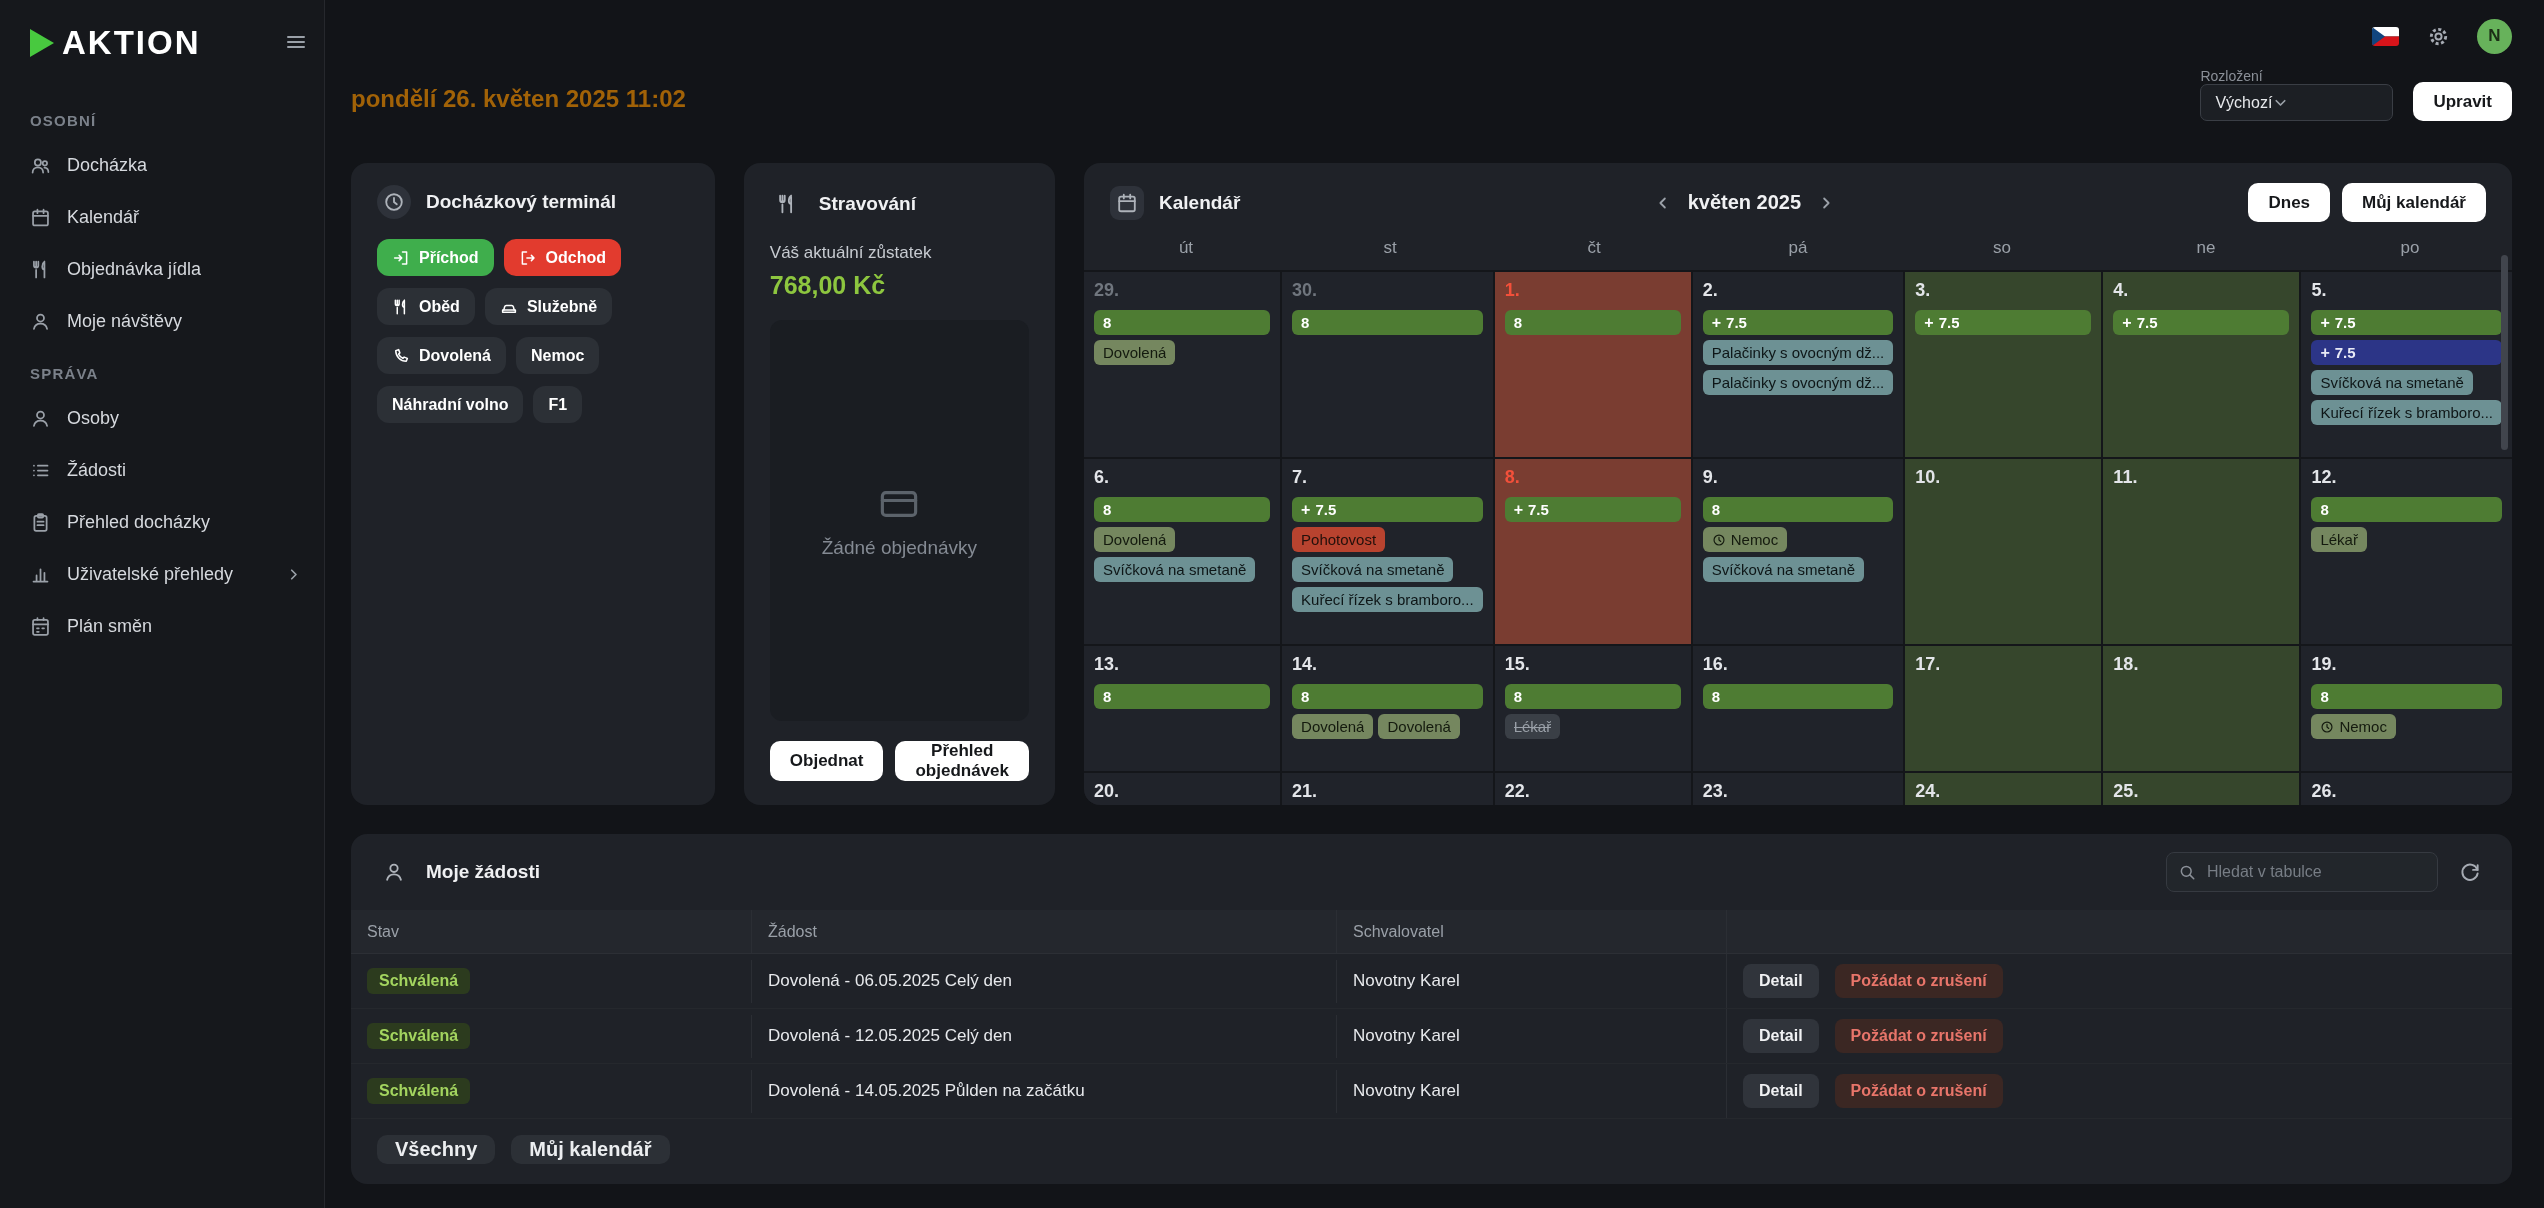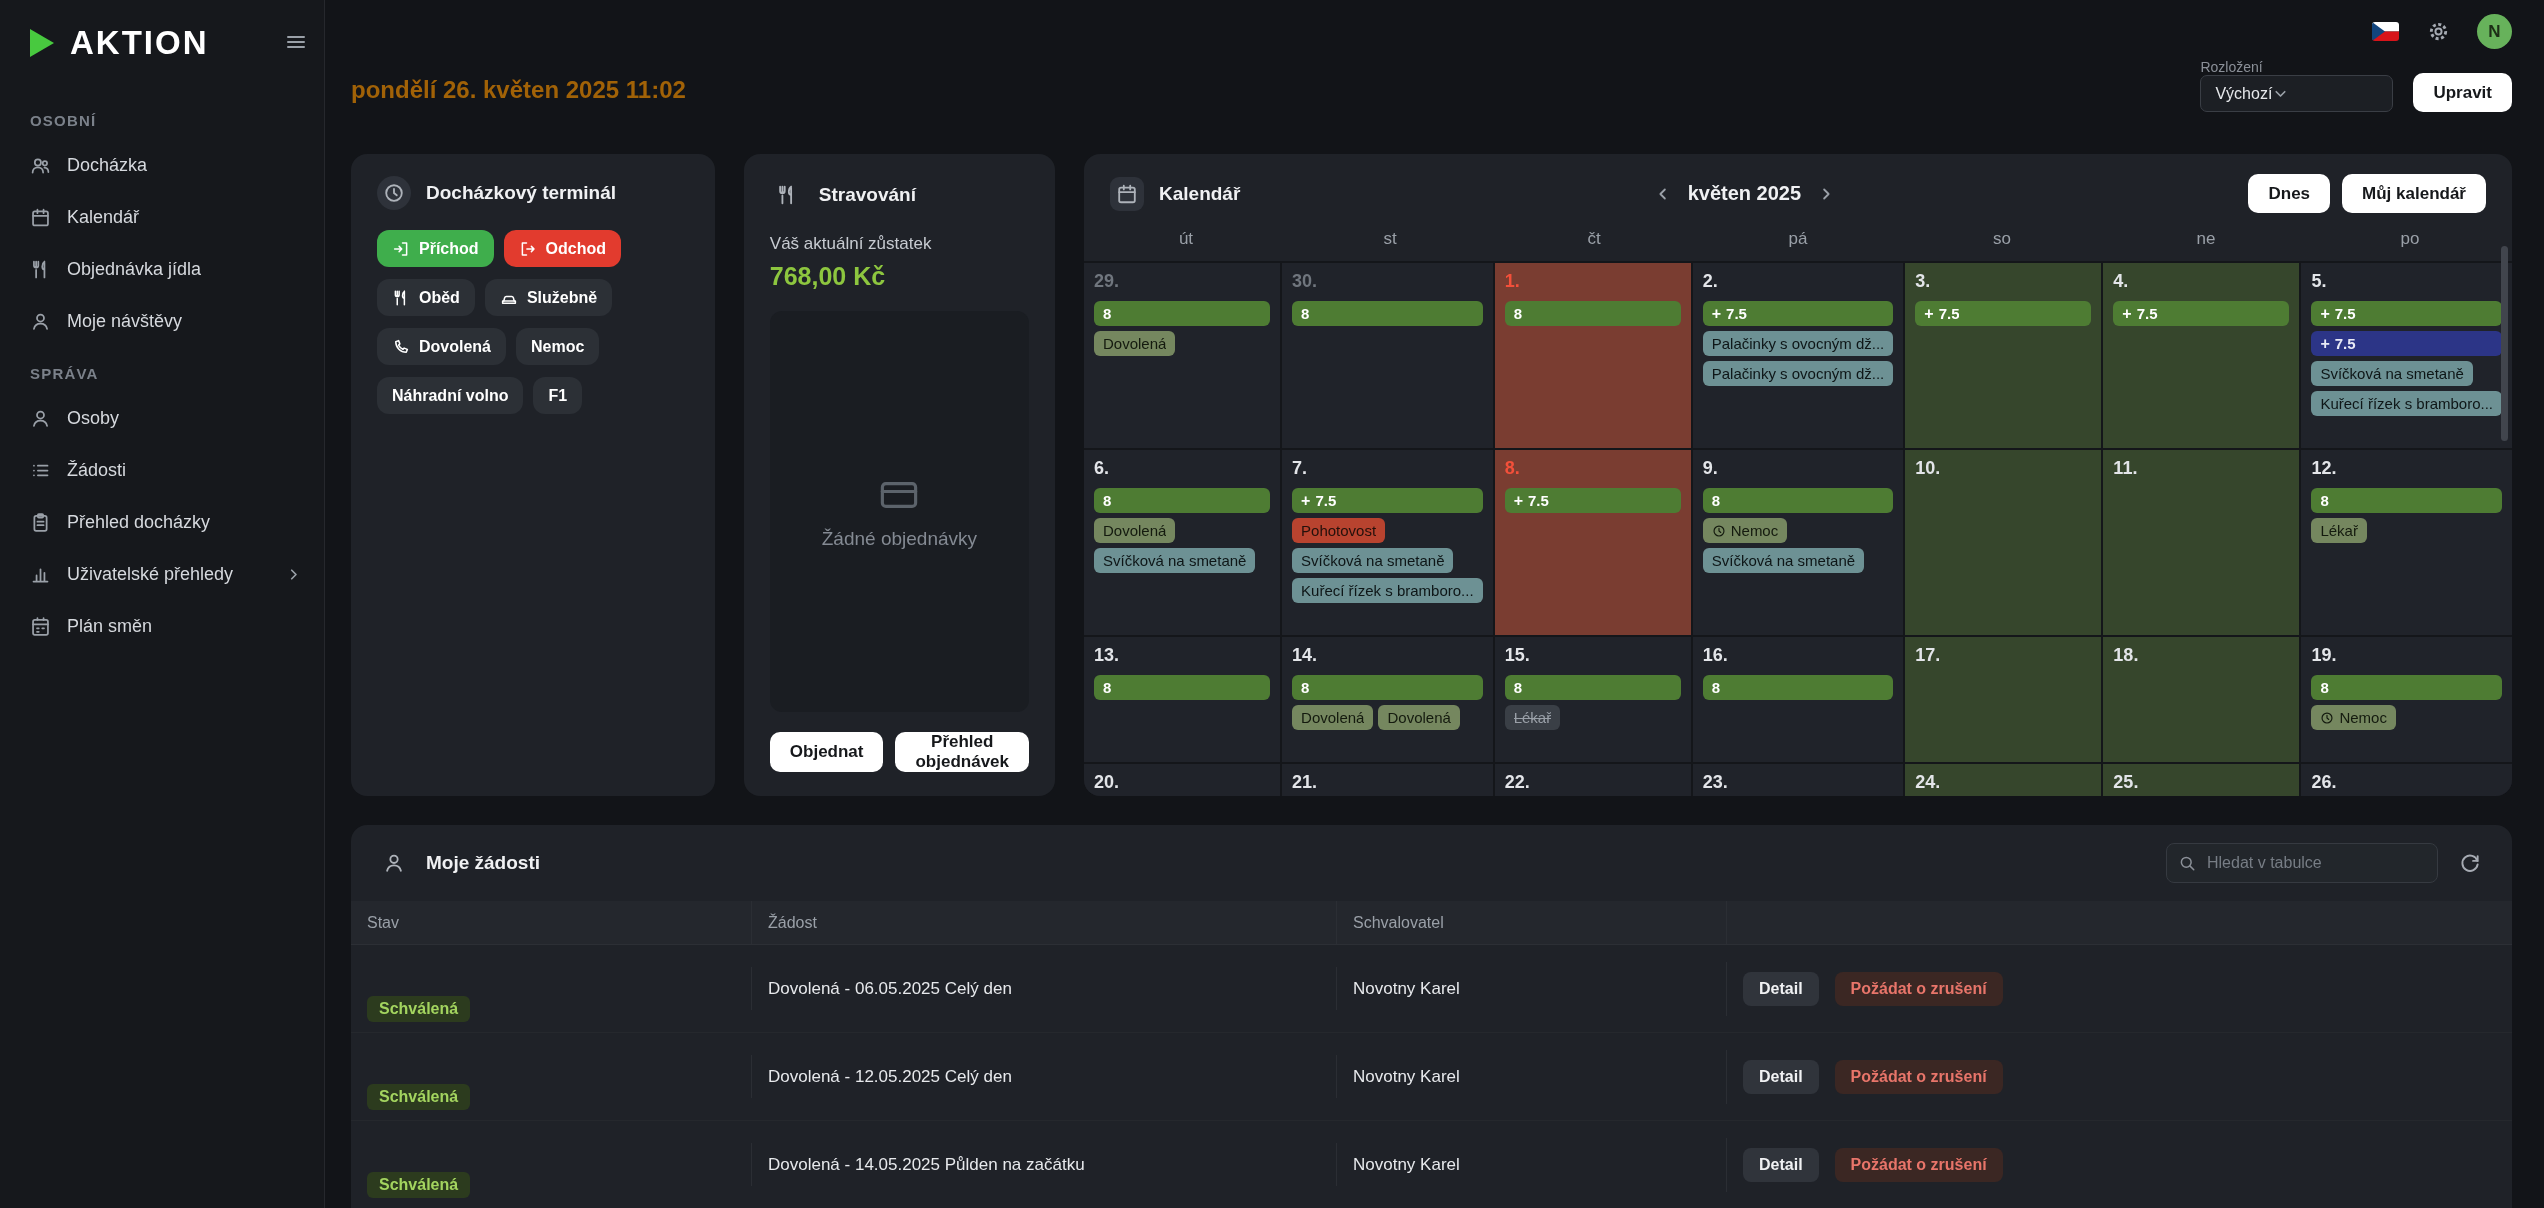--- a/index.html
+++ b/index.html
@@ -10,21 +10,21 @@
     -webkit-font-smoothing:antialiased;
   }
   .app { display:flex; width:100%; height:100%; }
 
   
   .sidebar {
     width:325px; flex:none; background:#16181c; border-right:1px solid #26282d;
     padding:18px 0 0 0; display:flex; flex-direction:column;
   }
   .sidebar-top { display:flex; align-items:center; justify-content:space-between; padding:6px 10px 6px 30px; }
-  .logo { display:flex; align-items:center; gap:16px; cursor:pointer; }
+  .logo { display:flex; align-items:center; gap:8px; cursor:pointer; }
   .logo-tri { width:0; height:0; border-left:24px solid var(--logo-green,#48c93f); border-top:14px solid transparent; border-bottom:14px solid transparent; }
   .logo-text { font-size:33px; font-weight:800; letter-spacing:2px; color:#ffffff; }
   .hamburger { background:none; border:none; color:#9aa0a8; width:36px; height:36px; cursor:pointer; }
   .hamburger .icon { width:24px; height:24px; display:inline-block; }
   nav { padding:26px 0 0 0; }
   .nav-section { font-size:15px; font-weight:700; letter-spacing:1.2px; color:#7b818a; padding:18px 30px 10px 30px; }
   .nav-item {
     display:flex; align-items:center; gap:16px; padding:0 22px 0 30px; height:52px;
     color:#d6d9de; font-size:18px; cursor:pointer;
   }
@@ -140,21 +140,21 @@
     width:100%; height:40px; background:#22262b; border:1px solid #363a41; border-radius:8px;
     color:#e7e9ec; font-size:16px; font-family:inherit; padding:0 12px 0 40px; outline:none;
   }
   .search input::placeholder { color:#777d85; }
   .req-table { display:flex; flex-direction:column; }
   .req-row { display:grid; grid-template-columns:400px 585px 390px 1fr; align-items:center; border-bottom:1px solid #25282d; }
   .req-row.head { background:#24272d; border-bottom:1px solid #2c2f35; }
   .req-cell { padding:10px 16px; font-size:17px; min-height:43px; display:flex; align-items:center; }
   .req-cell.h { color:#9aa0a8; font-size:16px; }
   .req-cell.c1, .req-cell.c2, .req-cell.c3 { border-left:1px solid #2b2e34; }
-  .status-pill { background:#2c3b1e; color:var(--status-green,#a3d45f); font-weight:700; font-size:16px; padding:4px 12px; border-radius:6px;margin-top:41px; }
+  .status-pill { background:#2c3b1e; color:var(--status-green,#a3d45f); font-weight:700; font-size:16px; padding:4px 12px; border-radius:6px; }
   .req-cell.actions { gap:16px; }
   .btn.dark.sm { background:#30343b; color:#f0f1f3; font-size:16px; height:34px; padding:0 16px; border-radius:8px; }
   .btn.cancel.sm { background:#3b2723; color:var(--cancel-red,#e8756a); font-size:16px; height:34px; padding:0 16px; border-radius:8px; }
   .req-footer { display:flex; gap:16px; padding:16px 26px 20px 26px; }
   .chip-btn { background:#2c3036; color:#eceef0; border:none; cursor:pointer; font-family:inherit; font-weight:700; font-size:20px; height:29px; padding:0 18px; border-radius:10px; }
 </style>
 </head>
 <body>
 
 <div class="app">

